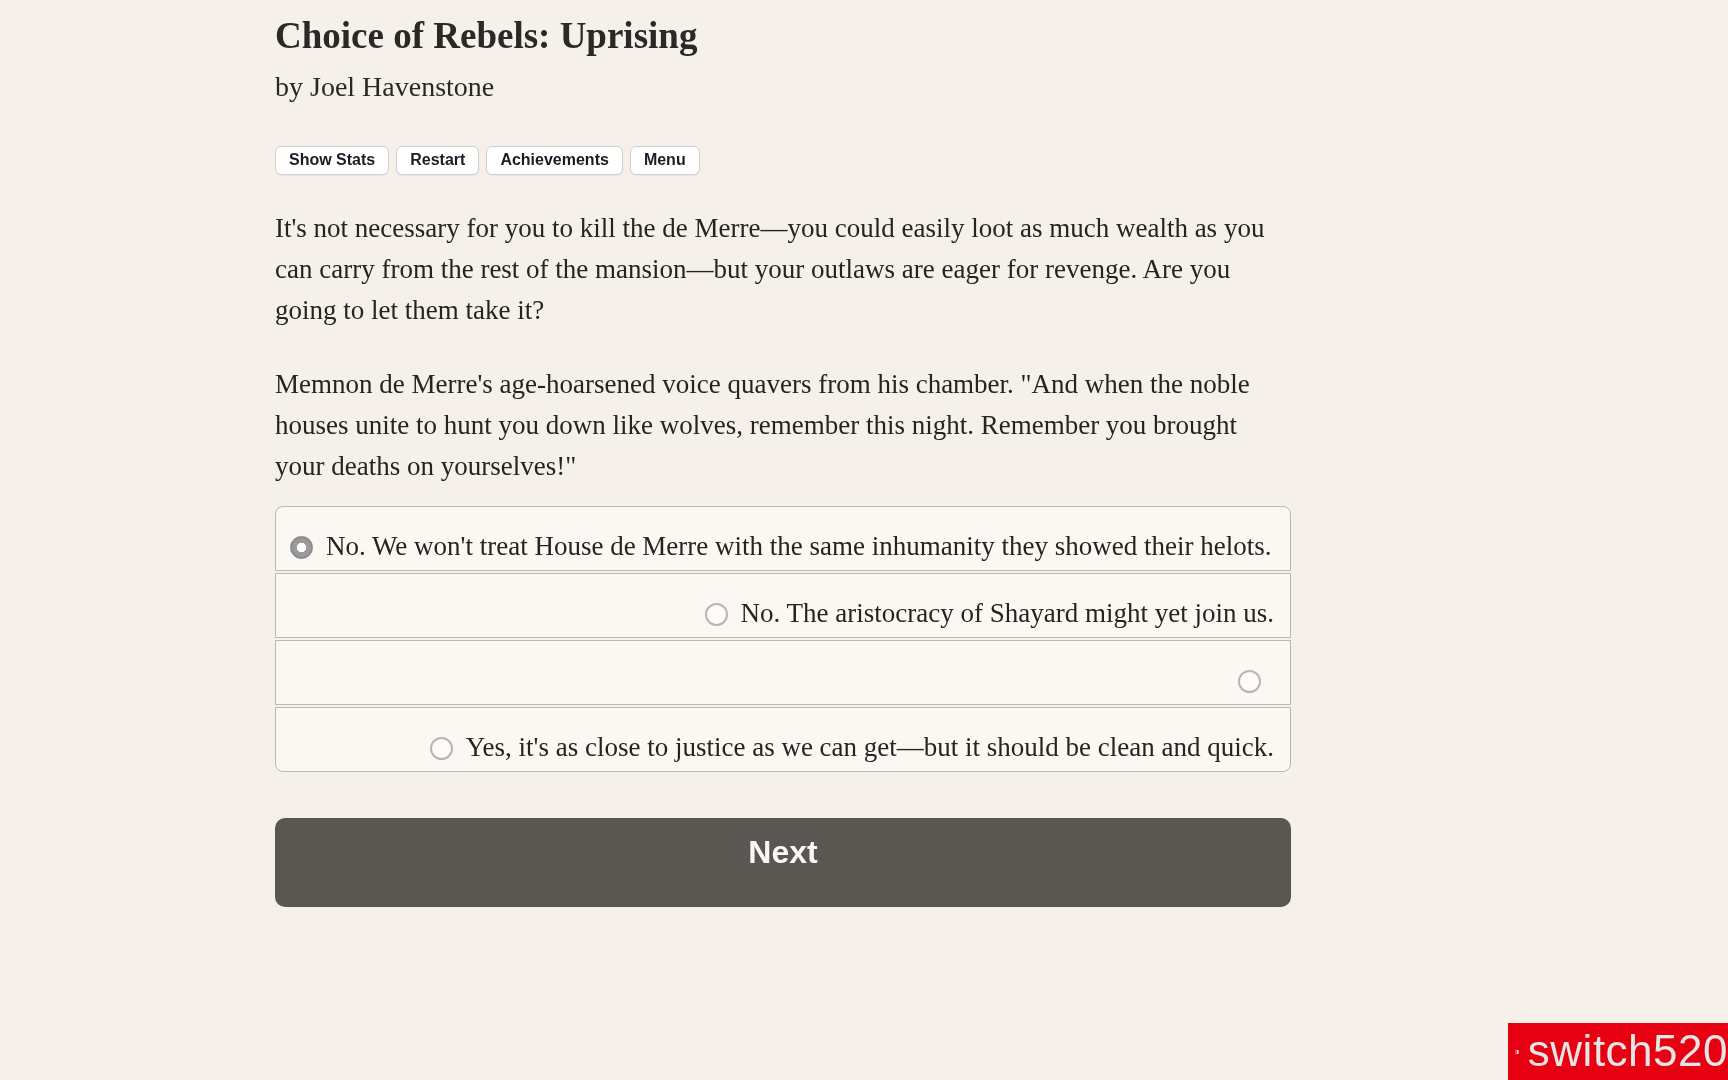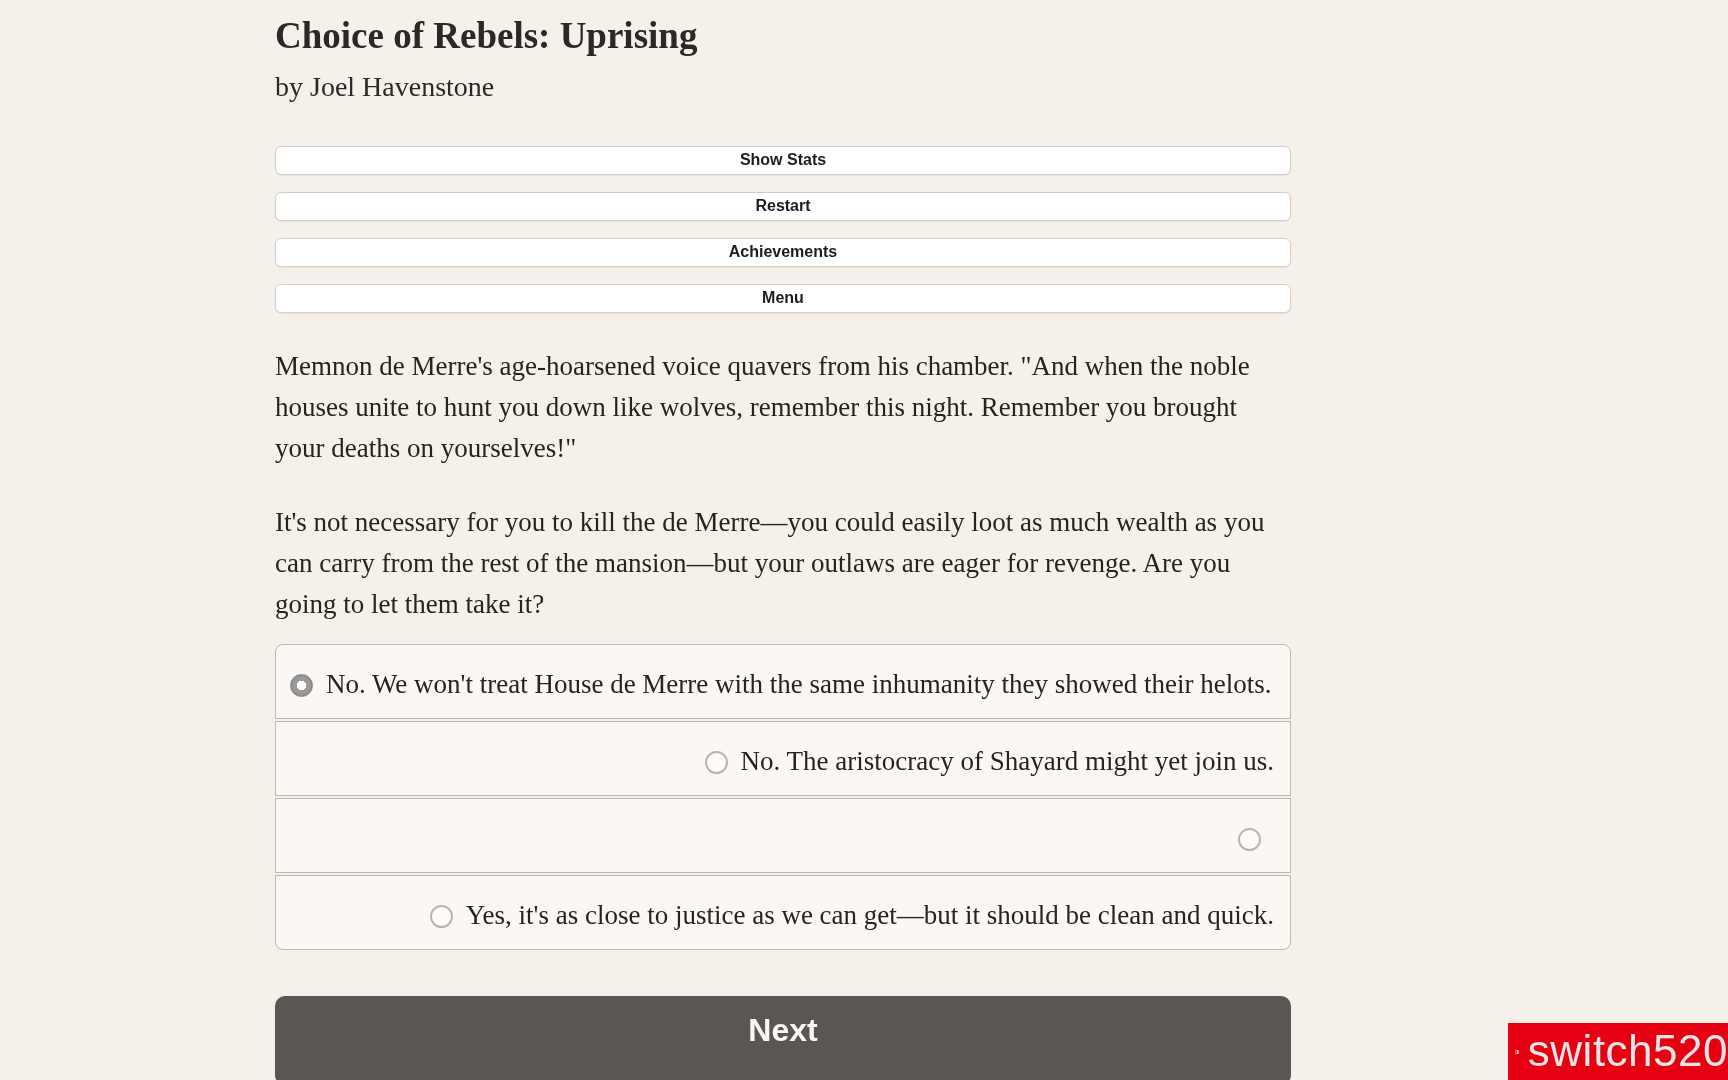--- a/index.html
+++ b/index.html
@@ -26,22 +26,21 @@
   .byline {
     margin-top:12px;
     font-size:28px;
     line-height:34px;
     font-weight:400;
     color:#2b2825;
   }
   .toolbar {
     margin-top:42px;
     display:flex;
-    gap:17px;
-    flex-direction:column;
+    gap:7px;
   }
   .tbtn {
     font-family:"Liberation Sans","DejaVu Sans",sans-serif;
     font-size:16px;
     font-weight:600;
     color:#1d1d1f;
     background:#ffffff;
     border:1px solid #d2cfca;
     border-radius:6px;
     padding:3px 13px 4px 13px;
@@ -56,21 +55,21 @@
     line-height:41px;
   }
   .choices {
     margin-top:19px;
     width:1016px;
   }
   .choice-row {
     display:block;
     background:#fbf7f2;
     border:1px solid #bcb8b2;
-    padding:19px 16px 13px 14px;
+    padding:19px 16px 3px 14px;
     font-size:27px;
     line-height:41px;
     cursor:pointer;
   }
   .choice-row + .choice-row { margin-top:2px;text-align:right; }
   .choice-row:first-child { border-radius:8px 8px 0 0; }
   .choice-row:last-child  { border-radius:0 0 8px 8px; }
   .radio {
     display:inline-block;
     width:23px; height:23px;
@@ -131,22 +130,22 @@
 
   <div class="byline">by Joel Havenstone</div>
 
   <div class="toolbar">
     <button class="tbtn">Show Stats</button>
     <button class="tbtn">Restart</button>
     <button class="tbtn">Achievements</button>
     <button class="tbtn">Menu</button>
   </div>
 
+  <p class="para">It's not necessary for you to kill the de Merre—you could easily loot as much wealth as you can carry from the rest of the mansion—but your outlaws are eager for revenge. Are you going to let them take it?</p>
   <p class="para">Memnon de Merre's age-hoarsened voice quavers from his chamber. "And when the noble houses unite to hunt you down like wolves, remember this night. Remember you brought your deaths on yourselves!"</p>
-  <p class="para">It's not necessary for you to kill the de Merre—you could easily loot as much wealth as you can carry from the rest of the mansion—but your outlaws are eager for revenge. Are you going to let them take it?</p>
 
   <div class="choices">
     <label class="choice-row">
       <span class="radio selected"></span><span>No. We won't treat House de Merre with the same inhumanity they showed their helots.</span>
     </label>
     <label class="choice-row">
       <span class="radio unselected"></span><span>No. The aristocracy of Shayard might yet join us.</span>
     </label>
     <label class="choice-row">
       <span class="radio unselected"></span>

